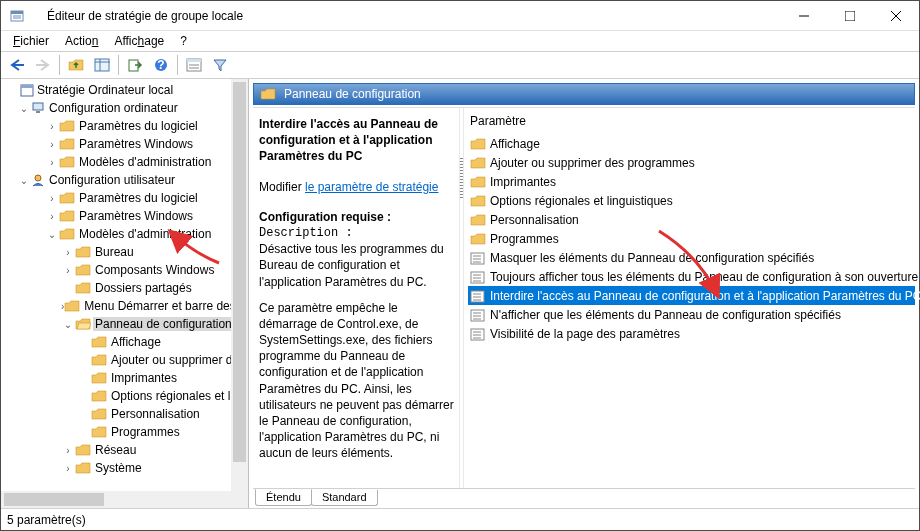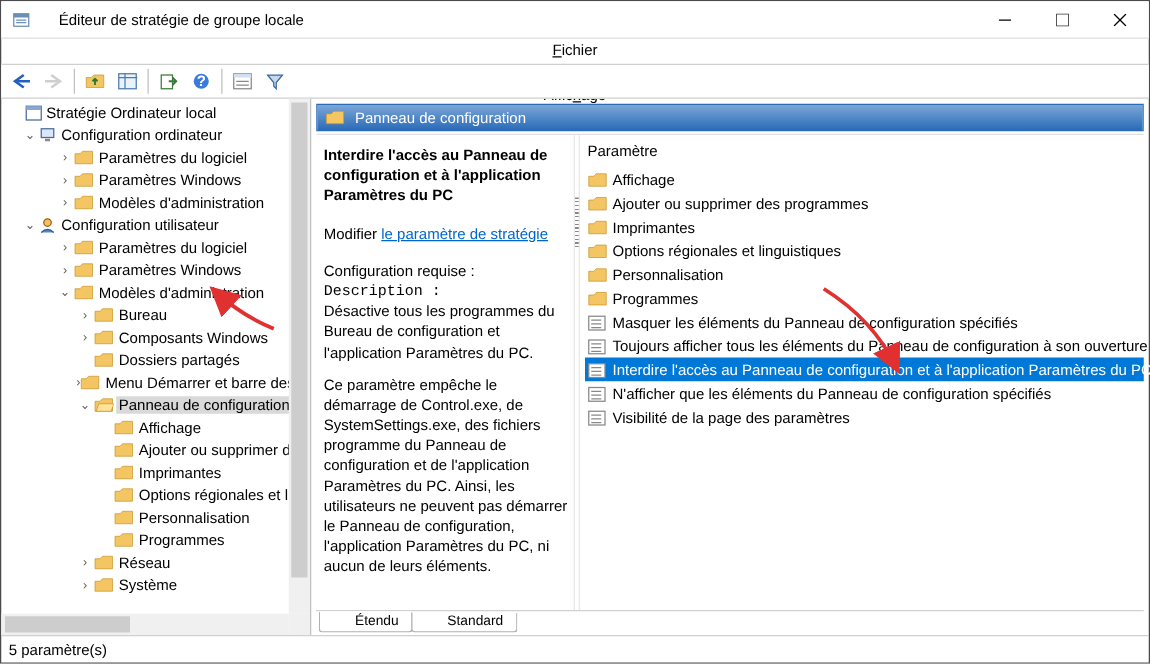--- a/index.html
+++ b/index.html
@@ -3,21 +3,21 @@
 <meta charset="utf-8">
 <style>
 * { box-sizing: border-box; margin: 0; padding: 0; font-family: "Segoe UI", Tahoma, sans-serif; font-size: 12px; }
 html, body { width: 920px; height: 531px; overflow: hidden; background: #fff; }
 .window { width: 920px; height: 531px; border: 1px solid #4a4a4a; display: flex; flex-direction: column; background: #fff; }
 
 .titlebar { height: 30px; display: flex; align-items: center; padding-left: 8px; background: #fff; border-bottom: 1px solid #e0e0e0; }
 .titlebar .title { flex: 1; padding-left: 22px; font-size: 12px; }
 .titlebar .win-btn { width: 46px; height: 30px; display: flex; align-items: center; justify-content: center; font-family: inherit; }
 
-.menubar { height: 20px; display: flex; align-items: center; padding: 0 4px; gap: 0; flex-direction: column; }
+.menubar { height: 20px; display: flex; align-items: center; padding: 0 4px; gap: 0; }
 .menubar .menu { padding: 2px 8px; }
 .menubar .menu u { text-decoration: underline; }
 
 .toolbar { height: 28px; display: flex; align-items: center; padding: 0 4px; gap: 2px; border-top: 1px solid #d0d0d0; border-bottom: 1px solid #d0d0d0; background: #fff; }
 .toolbar .tbtn { width: 24px; height: 22px; display:flex; align-items:center; justify-content:center; border:1px solid transparent; }
 .toolbar .sep { width:1px; height:20px; background:#c0c0c0; margin:0 2px; }
 
 .body { flex: 1; display: flex; min-height: 0; }
 .left { width: 248px; border-right: 1px solid #c0c0c0; display:flex; flex-direction:column; position:relative; }
 .left-content { flex:1; overflow:hidden; padding-top:2px;}
@@ -37,37 +37,37 @@
 
 .right { flex:1; display:flex; flex-direction:column; min-width:0; }
 .right-header { margin:4px 4px 0 4px; height:22px; background: linear-gradient(#7ba7d7, #2a6bb8); border:1px solid #2a6bb8; display:flex; align-items:center; padding-left:6px; gap:6px; color:#fff; }
 .right-header .folder-icon { }
 
 .right-body { flex:1; display:flex; min-height:0; margin:2px 4px 0 4px; border-top:1px solid #e0e0e0; position:relative;}
 .detail { width:206px; padding:8px 4px 4px 6px; font-size:12px; line-height:1.35; overflow:hidden;}
 .detail .setting-title { font-weight:bold; margin-bottom:14px;}
 .detail .edit-line { margin-bottom:14px;}
 .detail .edit-line a { color:#0066cc; text-decoration:underline; cursor:pointer;}
-.detail .req-label { margin-bottom:0;}
+.detail .req-label { margin-bottom:0;font-weight:bold;}
 .detail .req-value { margin-bottom:14px;}
 .detail .desc-label { margin-bottom:0;font-family:Liberation Mono, monospace;}
 .detail p { margin-bottom:10px;}
 
 .splitter { width:5px; background:#fff; border-left:1px solid #e8e8e8; border-right:1px solid #e8e8e8; cursor:col-resize;}
 .splitter-grip { height:40px; margin-top:50px; background: repeating-linear-gradient(#888,#888 1px,transparent 1px, transparent 3px);}
 
 .list { flex:1; padding:4px 0 0 4px; min-width:0; position:relative;}
 .list-header { padding:2px 0 6px 2px;}
 .list-items { }
 .list-row { display:flex; align-items:center; height:19px; padding-left:2px; gap:4px; white-space:nowrap;}
 .list-row.selected { background:#0078d7; color:#fff;}
 .item-icon { width:16px; height:16px; display:inline-flex; align-items:center; justify-content:center;}
 
 .tabs { height:20px; display:flex; align-items:flex-start; margin:0 4px; border-top:1px solid #d0d0d0; padding-top:1px;}
-.tab { border:1px solid #b0b0b0; border-top:none; padding:1px 10px 2px 28px; font-size:11px; background:#fff; border-radius:0 0 3px 3px; margin-right:-1px;}
+.tab { border:1px solid #b0b0b0; border-top:none; padding:1px 10px 2px 10px; font-size:11px; background:#fff; border-radius:0 0 3px 3px; margin-right:-1px;}
 .tab.active { background:#fff; font-weight:normal; border-top:1px solid #fff; margin-top:-1px;}
 
 .status { height:22px; border-top:1px solid #d0d0d0; display:flex; align-items:center; padding-left:6px;}
 
 .arrow-annot { position:absolute; pointer-events:none; }
 .arrow1 { left:164px; top:228px; }
 .arrow2 { left:396px; top:118px; }
 
 
 .mini-folder { fill:#f3c563; stroke:#c48a13; stroke-width:0.5;}

